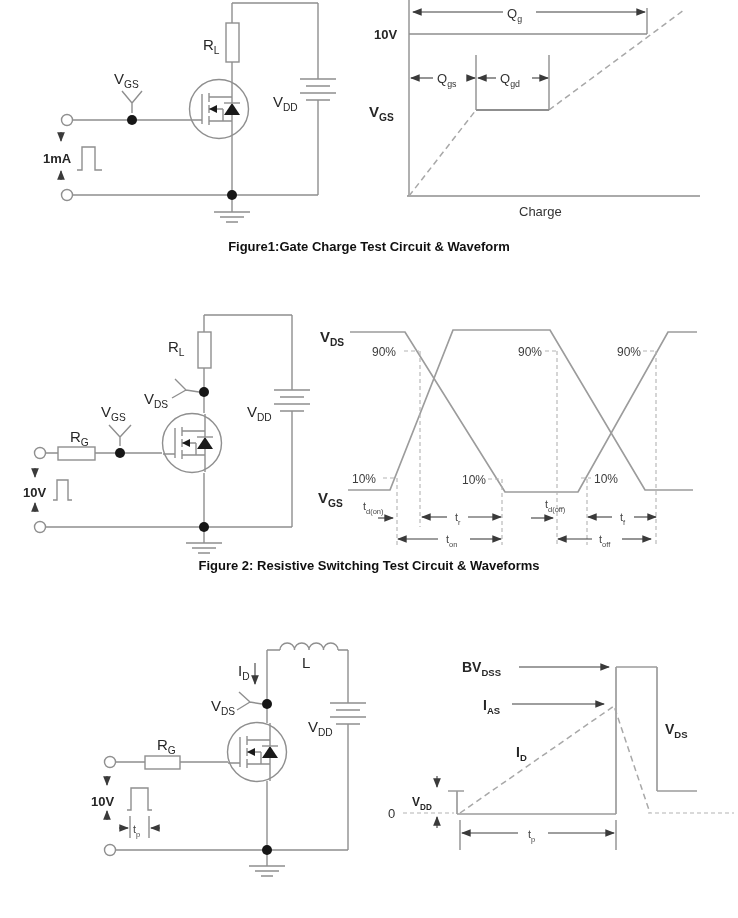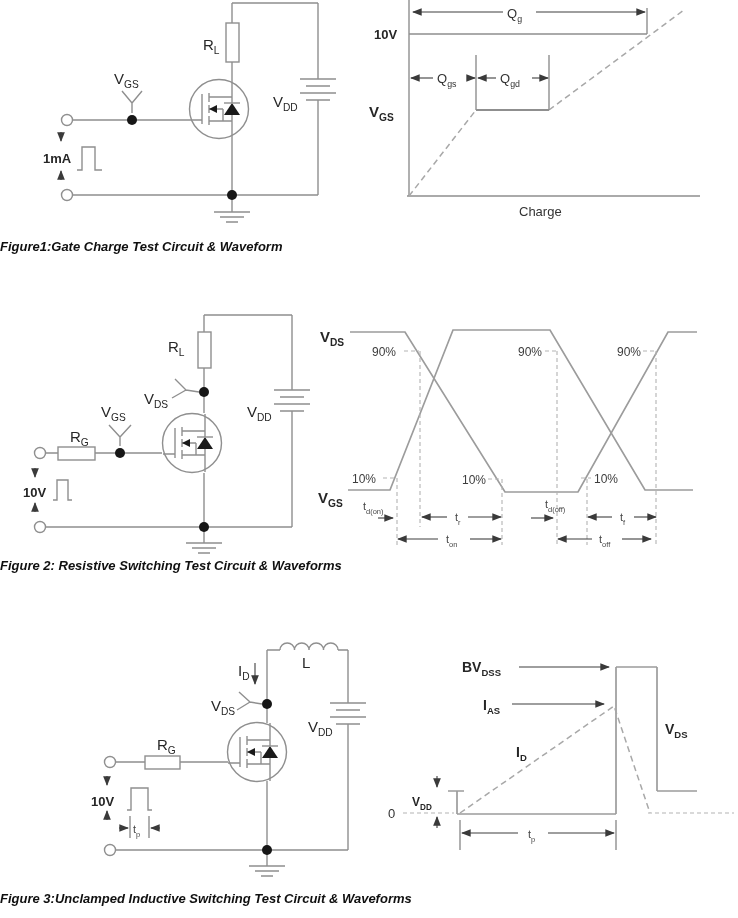--- a/index.html
+++ b/index.html
@@ -17,22 +17,22 @@
   .dot{fill:#161616;}
   .term{fill:#ffffff;stroke:#8f8f8f;stroke-width:1.4;}
   .lbl{font-size:15px;}
   .lblb{font-size:15px;font-weight:bold;}
   .lbl14b{font-size:14px;font-weight:bold;}
   .lbl12b{font-size:12px;font-weight:bold;}
   .v13b{font-size:13px;font-weight:bold;}
   .s12{font-size:12px;fill:#3d3d3d;}
   .s13{font-size:13px;fill:#333;}
   .t11{font-size:11px;fill:#474747;}
-  .caption{position:absolute;left:0;width:738px;
-           font-size:13px;font-weight:bold;color:#101010;font-style:italic;}
+  .caption{position:absolute;left:0;width:738px;text-align:center;
+           font-size:13px;font-weight:bold;color:#101010;}
 </style>
 </head>
 <body>
 
 <div id="page">
 
 <svg width="738" height="918" viewBox="0 0 738 918">
   <defs>
     <marker id="ah" viewBox="0 0 10 8" refX="9" refY="4" markerWidth="9" markerHeight="7" orient="auto-start-reverse">
           <path d="M0,0 L10,4 L0,8 z" fill="#3a3a3a"></path>
@@ -244,15 +244,14 @@
       <text class="lbl14b" x="665" y="734"><tspan>V</tspan><tspan dy="3.5" font-size="68%">DS</tspan></text>
       <text class="lbl12b" x="412" y="806"><tspan>V</tspan><tspan dy="3.5" font-size="68%">DD</tspan></text>
       <text class="s13" x="388" y="818">0</text>
       <text class="t11" x="528" y="838"><tspan>t</tspan><tspan dy="3.5" font-size="68%">p</tspan></text>
     </g>
   </g>
 </svg>
 
 <div class="caption" style="top:239px">Figure1:Gate Charge Test Circuit &amp; Waveform</div>
 <div class="caption" style="top:558px">Figure 2: Resistive Switching Test Circuit &amp; Waveforms</div>
-<div class="caption" style="top:891px">Figure 3:Unclamped Inductive Switching Test Circuit &amp; Waveforms</div>
 
 </div>
 
 </body></html>

